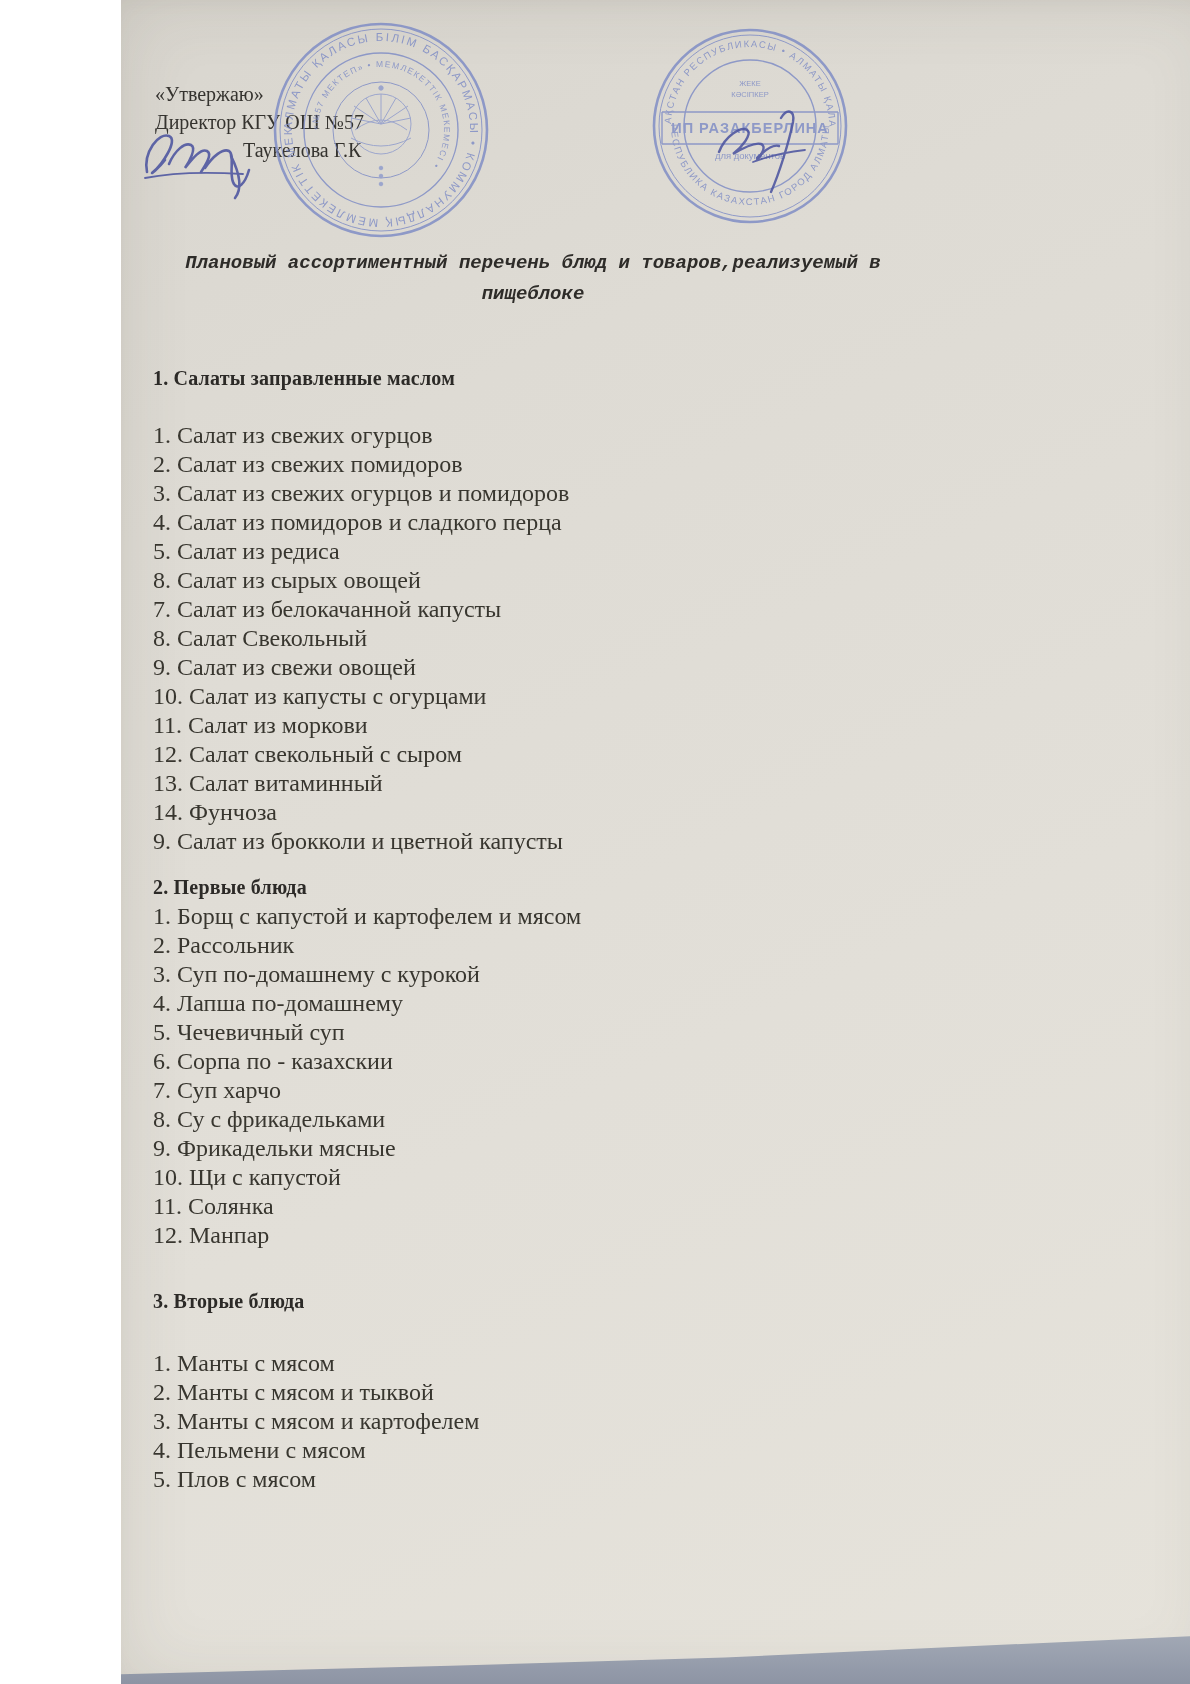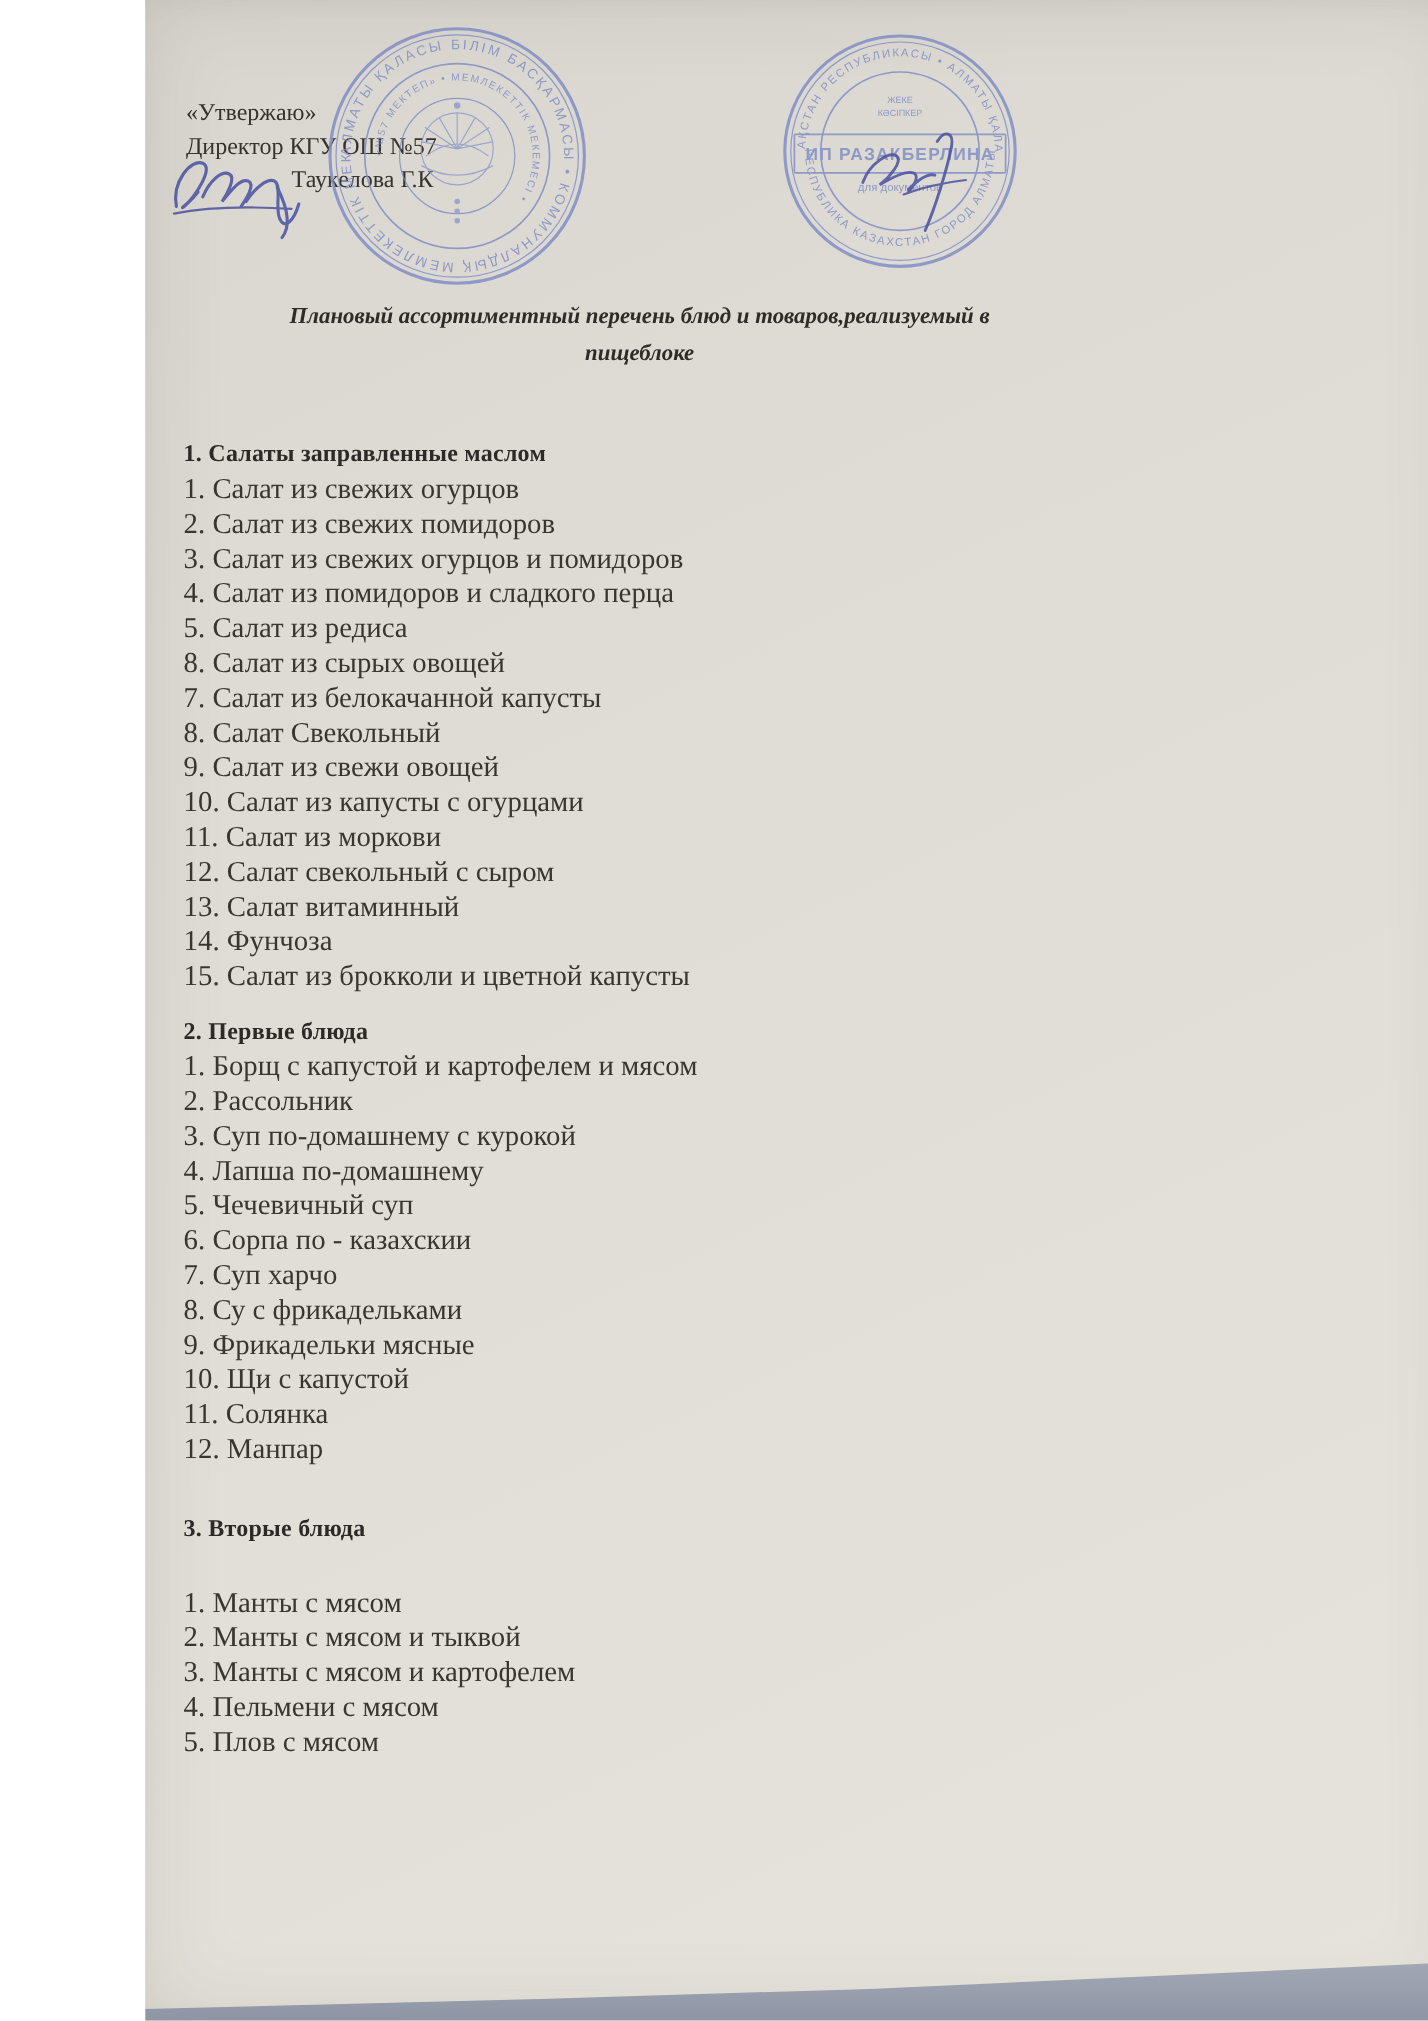--- a/index.html
+++ b/index.html
@@ -16,26 +16,26 @@
     position:absolute;left:0;bottom:0;width:100%;height:70px;
     background:linear-gradient(180deg,#aab0bb 0%,#99a0ae 60%,#8d94a4 100%);
     clip-path:polygon(0 86%, 30% 74%, 55% 62%, 100% 30%, 100% 100%, 0 100%);
   }
   .blk{position:absolute;font-size:20px;line-height:28px;}
   .blk .pl{padding-left:88px;}
   .approve{left:34px;top:80px;}
   .agree{left:520px;top:80px;}
   .doc-title{
     position:absolute;left:0;top:248px;width:824px;text-align:center;
-    font-weight:bold;font-style:italic;font-size:19px;line-height:31px;color:#2e2c29;
+    font-weight:bold;font-style:italic;font-size:19px;line-height:31px;color:#2e2c29;font-family:Liberation Mono, monospace;
   }
   .sections{position:absolute;left:32px;top:364px;width:760px;}
   .sec-heading{font-weight:bold;font-size:20px;line-height:29px;letter-spacing:.2px;color:#2c2a27;}
   .item{font-size:24px;line-height:29px;color:#38362f;}
-  .sec1 .sec-heading{margin-bottom:1px;}
+  .sec1 .sec-heading{margin-bottom:28px;}
   .sec1{margin-bottom:17px;}
   .sec2{margin-bottom:37px;}
   .sec3 .sec-heading{margin-bottom:33px;}
   .stamp{position:absolute;opacity:.82;}
   .stamp-school{left:138px;top:8px;width:244px;height:244px;}
   .stamp-ip{left:519px;top:16px;width:220px;height:220px;}
   .sig{position:absolute;}
   .sig-approve{left:18px;top:116px;width:150px;height:84px;}
   .sig-agree{left:588px;top:100px;width:120px;height:98px;}
   svg text{font-family:"Liberation Sans","DejaVu Sans",sans-serif;}
@@ -140,21 +140,21 @@
         <div class="item">5. Салат из редиса</div>
         <div class="item">8. Салат из сырых овощей</div>
         <div class="item">7. Салат из белокачанной капусты</div>
         <div class="item">8. Салат Свекольный</div>
         <div class="item">9. Салат из свежи овощей</div>
         <div class="item">10. Салат из капусты с огурцами</div>
         <div class="item">11. Салат из моркови</div>
         <div class="item">12. Салат свекольный с сыром</div>
         <div class="item">13. Салат витаминный</div>
         <div class="item">14. Фунчоза</div>
-        <div class="item">15. Салат из брокколи и цветной капусты</div>
+        <div class="item">9. Салат из брокколи и цветной капусты</div>
       </div>
       <div class="section sec2">
         <div class="sec-heading">2. Первые блюда</div>
         <div class="item">1. Борщ с капустой и картофелем и мясом</div>
         <div class="item">2. Рассольник</div>
         <div class="item">3. Суп по-домашнему с курокой</div>
         <div class="item">4. Лапша по-домашнему</div>
         <div class="item">5. Чечевичный суп</div>
         <div class="item">6. Сорпа по - казахскии</div>
         <div class="item">7. Суп харчо</div>

